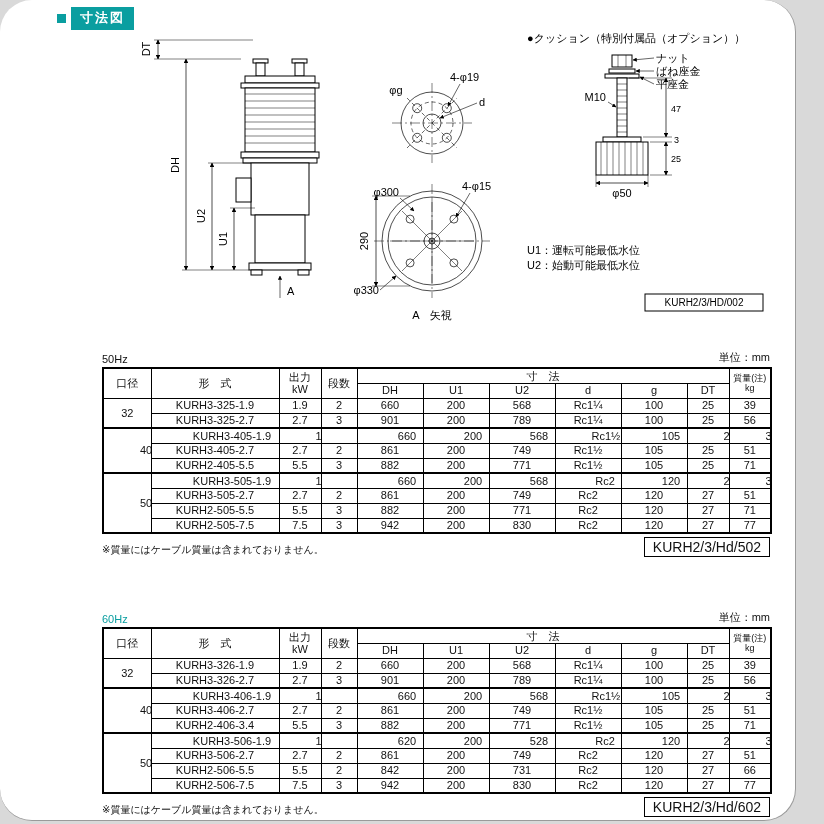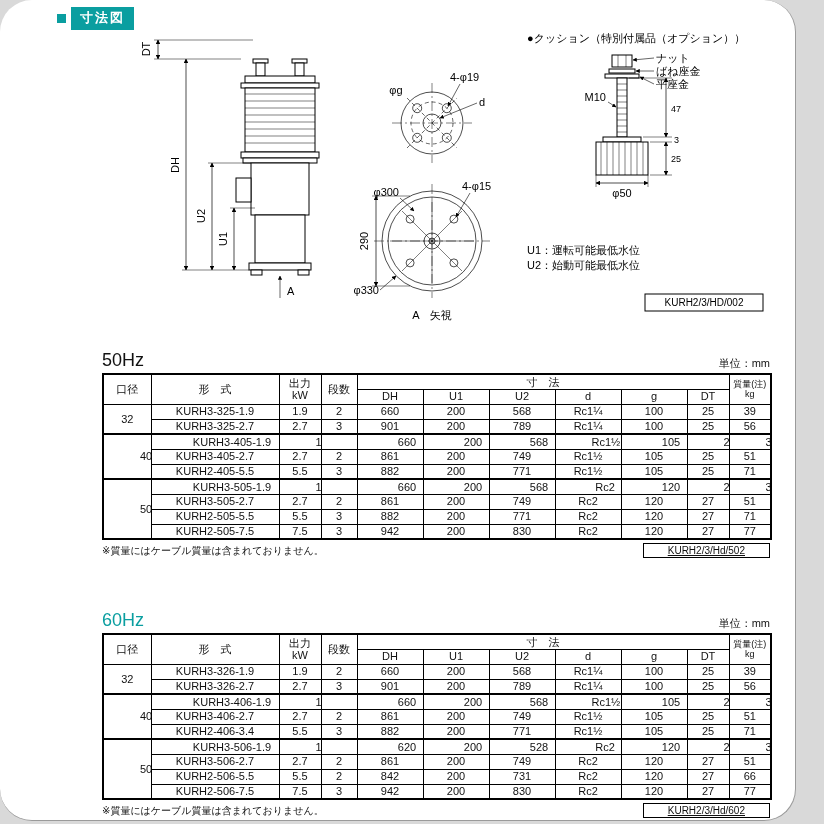--- a/index.html
+++ b/index.html
@@ -26,31 +26,31 @@
   .thin { stroke:#000; stroke-width:.5; fill:none; }
   .dim  { stroke:#000; stroke-width:.7; fill:none; marker-start:url(#arw); marker-end:url(#arw); }
   .lead { stroke:#000; stroke-width:.6; fill:none; marker-end:url(#arw); }
   .cl   { stroke:#000; stroke-width:.5; stroke-dasharray:10 3 2 3; fill:none; }
   .dash { stroke:#000; stroke-width:.6; stroke-dasharray:4 3; fill:none; }
   .docbox { fill:#fff; stroke:#000; stroke-width:1; }
   
   .hz-section { position:absolute; left:102px; width:668px; }
   .s50 { top:350px; } .s60 { top:610px; }
   .hz-head { display:flex; justify-content:space-between; align-items:flex-end; margin-bottom:2px; }
-  .hz-title { font-size:18px; }
+  .hz-title { font-size:11px; }
   .s60 .hz-title { color:#0a9ea0; }
   .unit { font-size:11px; }
   table { border-collapse:collapse; width:100%; table-layout:fixed; border:2px solid #000; background:#fff; }
   th,td { border:1px solid #000; font-size:11px; font-weight:normal; text-align:center; padding:0 2px; height:15px; line-height:1.12; overflow:hidden; }
   .pre { white-space:pre-line; }
   .mass-h { font-size:9px; }
   .group-start td { border-top:2px solid #000;padding-left:36px; }
   .table-foot { display:flex; justify-content:space-between; align-items:flex-end; margin-top:3px; }
   .foot-note { font-size:10px; }
-  .doc-code-box { border:1px solid #000; font-size:10px; padding:1px 24px;text-decoration:underline; }
+  .doc-code-box { border:1px solid #000; font-size:14px; padding:1px 8px; }
 </style>
 </head>
 <body>
 
 <div class="page">
 
   <div class="header">
     <span class="badge-square"></span>
     <span class="badge-box">寸法図</span>
   </div>

